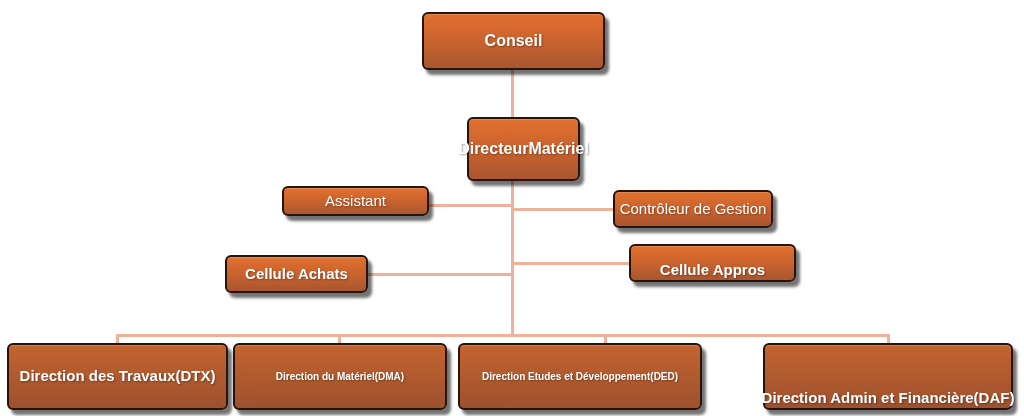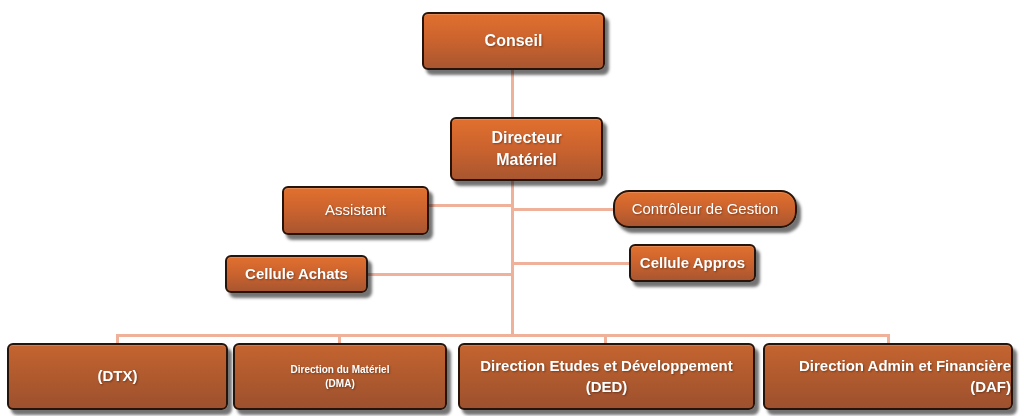--- a/index.html
+++ b/index.html
@@ -25,44 +25,44 @@
   
   .node {
     position: absolute;
     box-sizing: border-box;
     border: 2px solid #261309;
     border-radius: 6px;
     background: linear-gradient(180deg, #e0702e 0%, #cd642e 45%, #a95630 100%);
     box-shadow: 4px 5px 3px rgba(0,0,0,0.55), inset 0 1px 0 rgba(255,255,255,0.18);
     color: #ffffff;
     display: flex;
-    flex-direction: column;
+    flex-direction: row;
     align-items: center;
     justify-content: center;
     text-align: center;
     line-height: 1.35;
     text-shadow: 1px 1px 2px rgba(0,0,0,0.35);
     z-index: 2;
   }
   .node.dark {
     background: linear-gradient(180deg, #c46430 0%, #b05a2e 50%, #9d512e 100%);
   }
   .node.bold { font-weight: 700; }
   .node span { display: block; white-space: nowrap; }
 
   
   #n-conseil    { left: 422px; top: 12px;  width: 183px; height: 58px; font-size: 16px; }
-  #n-dg         { left: 450px; top: 117px; width: 153px; height: 64px; font-size: 16px; }
-  #n-assistant  { left: 282px; top: 186px; width: 147px; height: 49px; font-size: 15px; }
-  #n-controleur { left: 613px; top: 190px; width: 184px; height: 38px; font-size: 15px; border-radius: 16px; }
+  #n-dg         { left: 467px; top: 117px; width: 113px; height: 64px; font-size: 16px; }
+  #n-assistant  { left: 282px; top: 186px; width: 147px; height: 30px; font-size: 15px; }
+  #n-controleur { left: 613px; top: 190px; width: 160px; height: 38px; font-size: 15px; }
   #n-achats     { left: 225px; top: 255px; width: 143px; height: 38px; font-size: 15px; }
-  #n-appros     { left: 629px; top: 244px; width: 127px; height: 38px; font-size: 15px; }
+  #n-appros     { left: 629px; top: 244px; width: 167px; height: 38px; font-size: 15px; align-items: flex-end; }
   #n-dtx        { left: 7px;   top: 343px; width: 221px; height: 67px; font-size: 15px; }
   #n-dma        { left: 233px; top: 343px; width: 214px; height: 67px; font-size: 10px; }
-  #n-ded        { left: 458px; top: 343px; width: 297px; height: 67px; font-size: 15px; }
+  #n-ded        { left: 458px; top: 343px; width: 244px; height: 67px; font-size: 10px; }
   #n-daf        { left: 763px; top: 343px; width: 250px; height: 67px; font-size: 15px; align-items: flex-end; }
 
   
   #c-conseil-dg   { left: 511px; top: 69px;  height: 49px; }
   #c-dg-spine     { left: 511px; top: 180px; height: 157px; }
   #c-assistant    { left: 428px; top: 204px; width: 85px; }
   #c-controleur   { left: 512px; top: 208px; width: 102px; }
   #c-appros       { left: 512px; top: 262px; width: 118px; }
   #c-achats       { left: 367px; top: 273px; width: 146px; }
   #c-spine        { left: 116px; top: 334px; width: 774px; }
@@ -107,20 +107,21 @@
 
   <div class="node bold" id="n-achats">
     <span>Cellule Achats</span>
   </div>
 
   <div class="node bold" id="n-appros">
     <span>Cellule Appros</span>
   </div>
 
   <div class="node bold dark" id="n-dtx">
+    <span>Direction des Travaux</span>
     <span>(DTX)</span>
   </div>
 
   <div class="node bold dark" id="n-dma">
     <span>Direction du Matériel</span>
     <span>(DMA)</span>
   </div>
 
   <div class="node bold dark" id="n-ded">
     <span>Direction Etudes et Développement</span>

